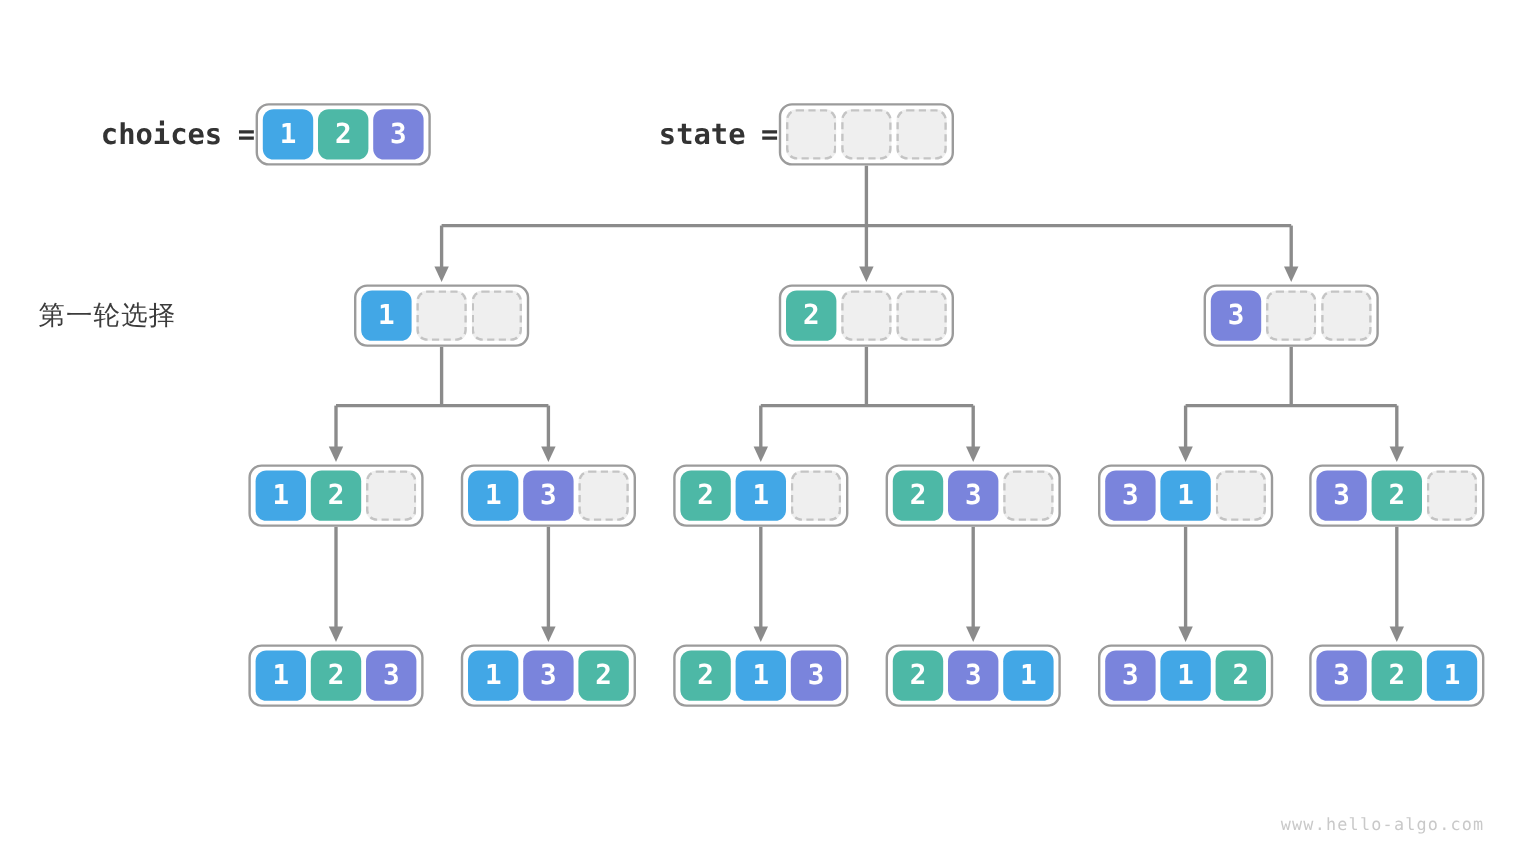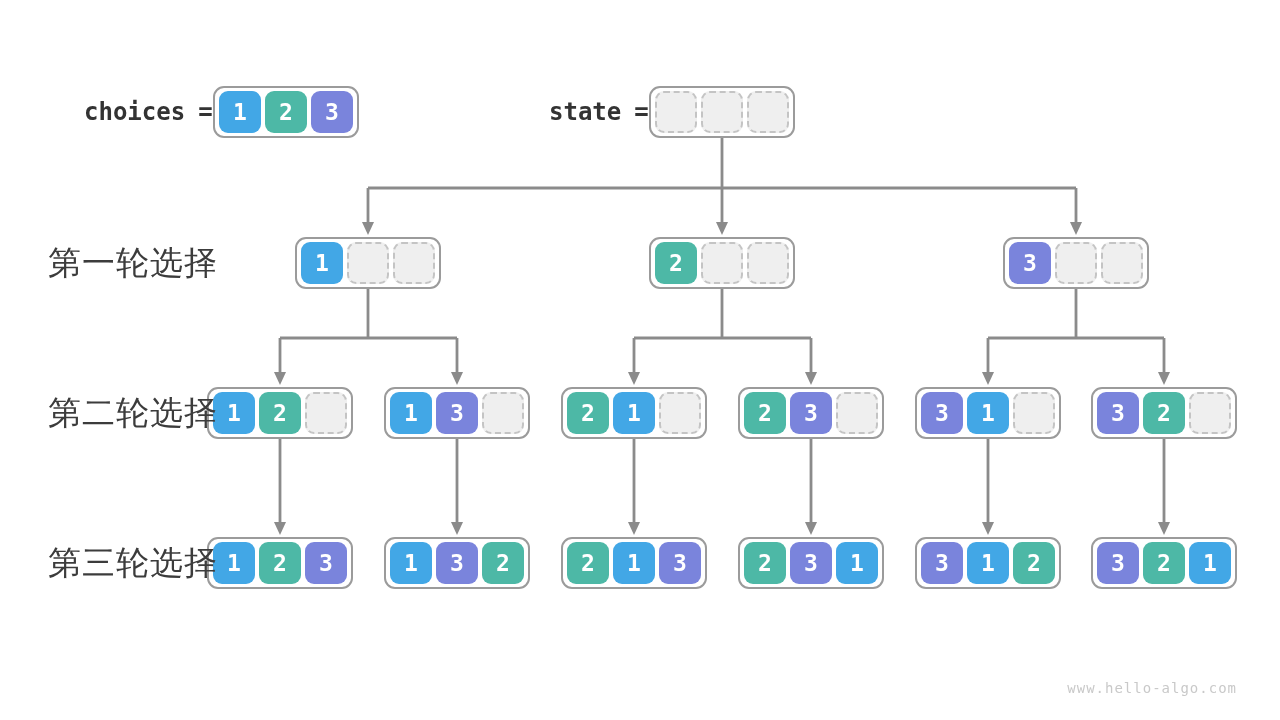--- a/index.html
+++ b/index.html
@@ -23,22 +23,22 @@
   .cell.v1{background:var(--c1);}
   .cell.v2{background:var(--c2);}
   .cell.v3{background:var(--c3);}
   .cell.empty{background:var(--empty-fill);border:2px dashed var(--empty-border);}
   .code-label{
     position:absolute;top:96px;height:32px;line-height:32px;white-space:nowrap;
     font-family:"DejaVu Sans Mono",monospace;font-weight:bold;font-size:24px;color:#333333;margin-left:26px;
   }
   .code-label .eq{margin-left:13px;font-weight:bold;}
   .row-label{
-    position:absolute;left:48px;width:200px;height:34px;line-height:34px;
-    font-size:33px;letter-spacing:1px;color:var(--text);font-weight:500;white-space:nowrap;
+    position:absolute;left:32px;width:200px;height:34px;line-height:34px;
+    font-size:22px;letter-spacing:1px;color:var(--text);font-weight:500;white-space:nowrap;
   }
   .watermark{
     position:absolute;right:43px;bottom:24px;
     font-family:"DejaVu Sans Mono",monospace;font-size:14px;color:#c9c9c9;letter-spacing:1px;margin-top:36px;
   }
 </style>
 </head>
 <body>
 
 <div class="canvas" style="background: rgb(255, 255, 255);">
@@ -170,18 +170,16 @@
         <div class="cell v2">2</div>
         <div class="cell v1">1</div>
       </div>
     </div>
 
   <div class="code-label" style="left:58px"><span>choices</span><span class="eq">=</span></div>
 
   <div class="code-label" style="left:523px"><span>state</span><span class="eq">=</span></div>
 
   <div class="row-label" style="top:246px">第一轮选择</div>
-  <div class="row-label" style="top:396px">第二轮选择</div>
-  <div class="row-label" style="top:546px">第三轮选择</div>
 
   <div class="watermark">www.hello-algo.com</div>
 
 </div>
 
 </body></html>

